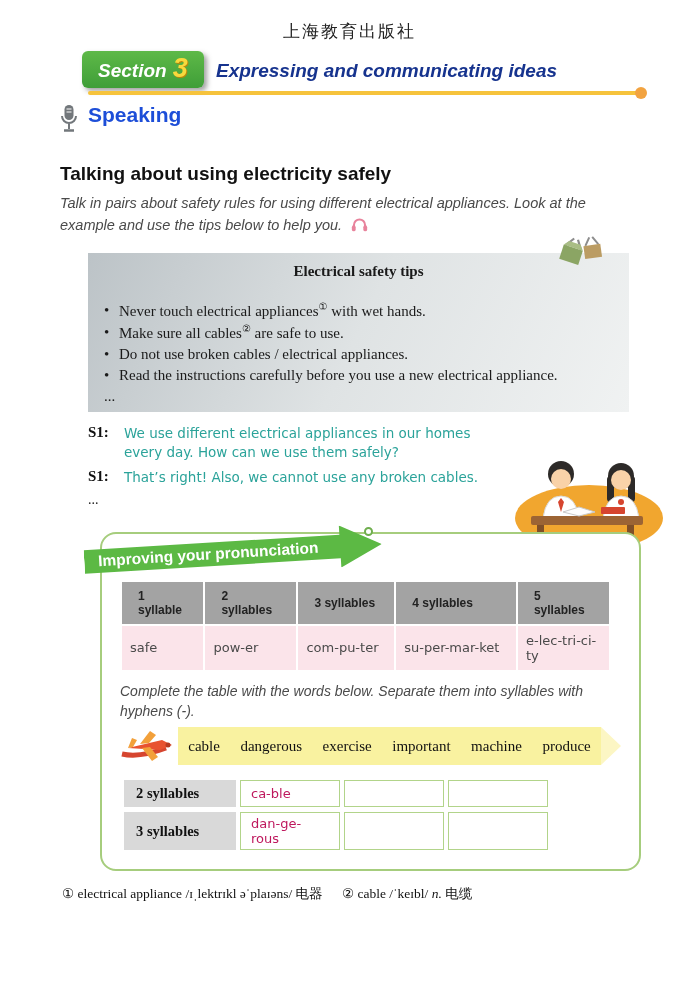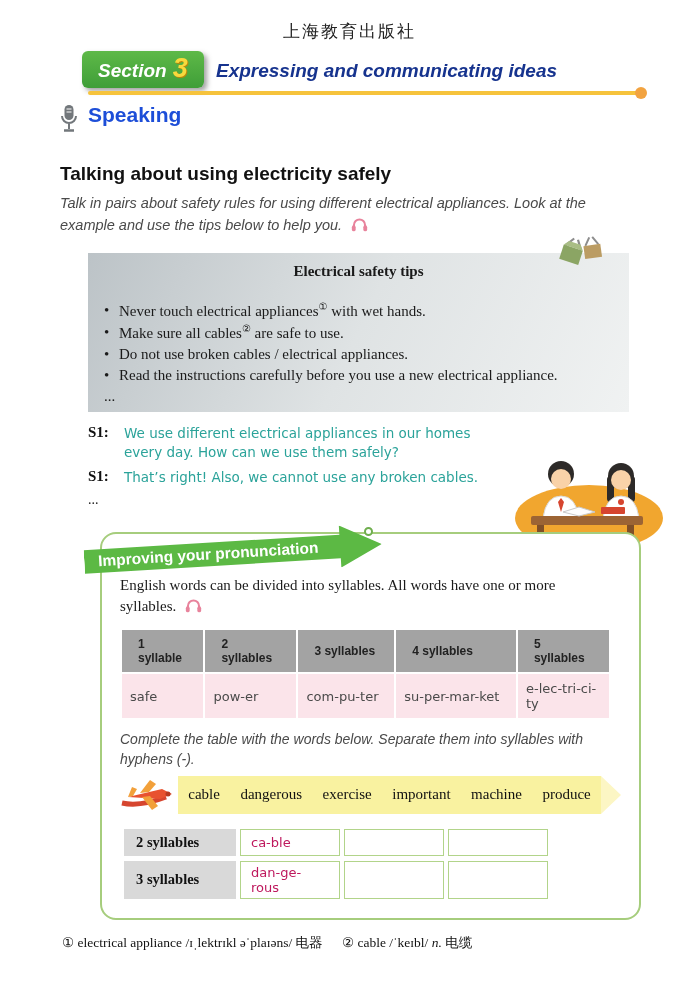--- a/index.html
+++ b/index.html
@@ -210,30 +210,20 @@
 
   <div class="pron">
     <div class="pron-arrow">
       <span>Improving your pronunciation</span>
     </div>
 
     <div class="pron-box">
       <span class="ring2"></span>
 
       <div class="syll-title">Syllables</div>
-      <div class="syll-intro">
-        <span>English words can be divided into syllables. All words have one or more syllables.</span>
-        <span class="inline-icon">
-          <svg width="17" height="15" viewBox="0 0 20 17">
-            <path d="M3.5 13 v-4 a6.5 6.5 0 0 1 13 0 v4" stroke="#e8839c" stroke-width="2.4" fill="none"></path>
-            <rect x="1" y="9.5" width="4.5" height="7" rx="2.2" fill="#e8839c"></rect>
-            <rect x="14.5" y="9.5" width="4.5" height="7" rx="2.2" fill="#e8839c"></rect>
-          </svg>
-        </span>
-      </div>
 
       <table class="syll-table">
         <colgroup>
             <col style="width:17%">
             <col style="width:19%">
             <col style="width:20%">
             <col style="width:25%">
             <col style="width:19%">
           </colgroup>
         <tbody>

